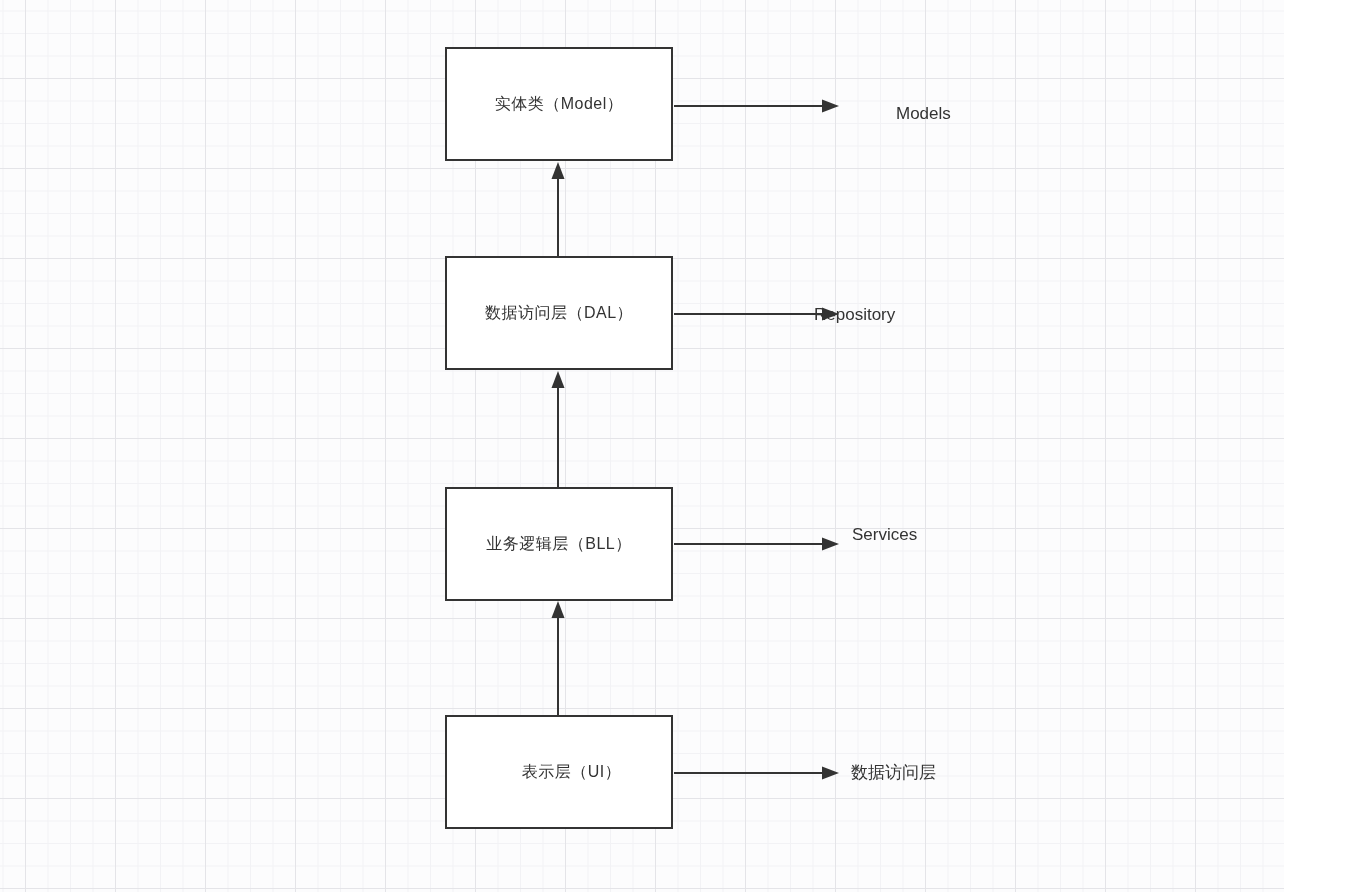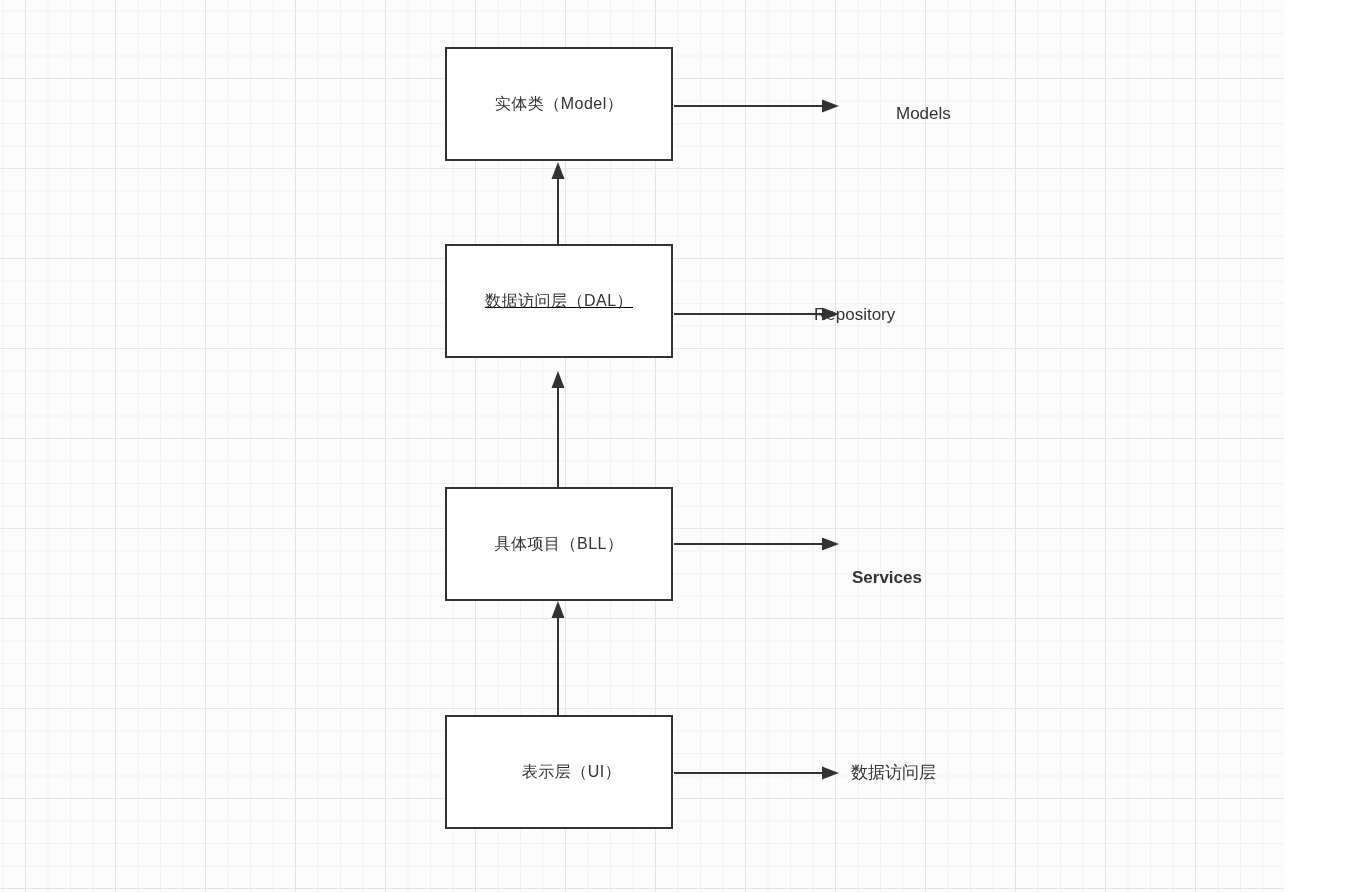--- a/index.html
+++ b/index.html
@@ -103,33 +103,33 @@
     <g>
       <line class="edge-line" x1="674" y1="773" x2="823" y2="773"></line>
       <polygon class="edge-head" points="839,773 822,766.5 822,779.5"></polygon>
     </g>
   </svg>
 
   <div class="node" style="top:47px;">
     <span class="node-label">实体类（Model）</span>
   </div>
 
-  <div class="node" style="top:244px;text-decoration:underline;">
+  <div class="node" style="top:256px;">
     <span class="node-label">数据访问层（DAL）</span>
   </div>
 
   <div class="node" style="top:487px;">
-    <span class="node-label">具体项目（BLL）</span>
+    <span class="node-label">业务逻辑层（BLL）</span>
   </div>
 
   <div class="node" style="top:715px;padding-left:25px;">
     <span class="node-label">表示层（UI）</span>
   </div>
 
   <div class="side-label" style="left:855px; top:102px;margin-left:41px;">Models</div>
 
   <div class="side-label" style="left:814px; top:303px;">Repository</div>
 
-  <div class="side-label" style="left:852px; top:566px;font-weight:bold;">Services</div>
+  <div class="side-label" style="left:852px; top:523px;">Services</div>
 
   <div class="side-label" style="left:851px; top:761px;">数据访问层</div>
 
 </div>
 
 </body></html>

